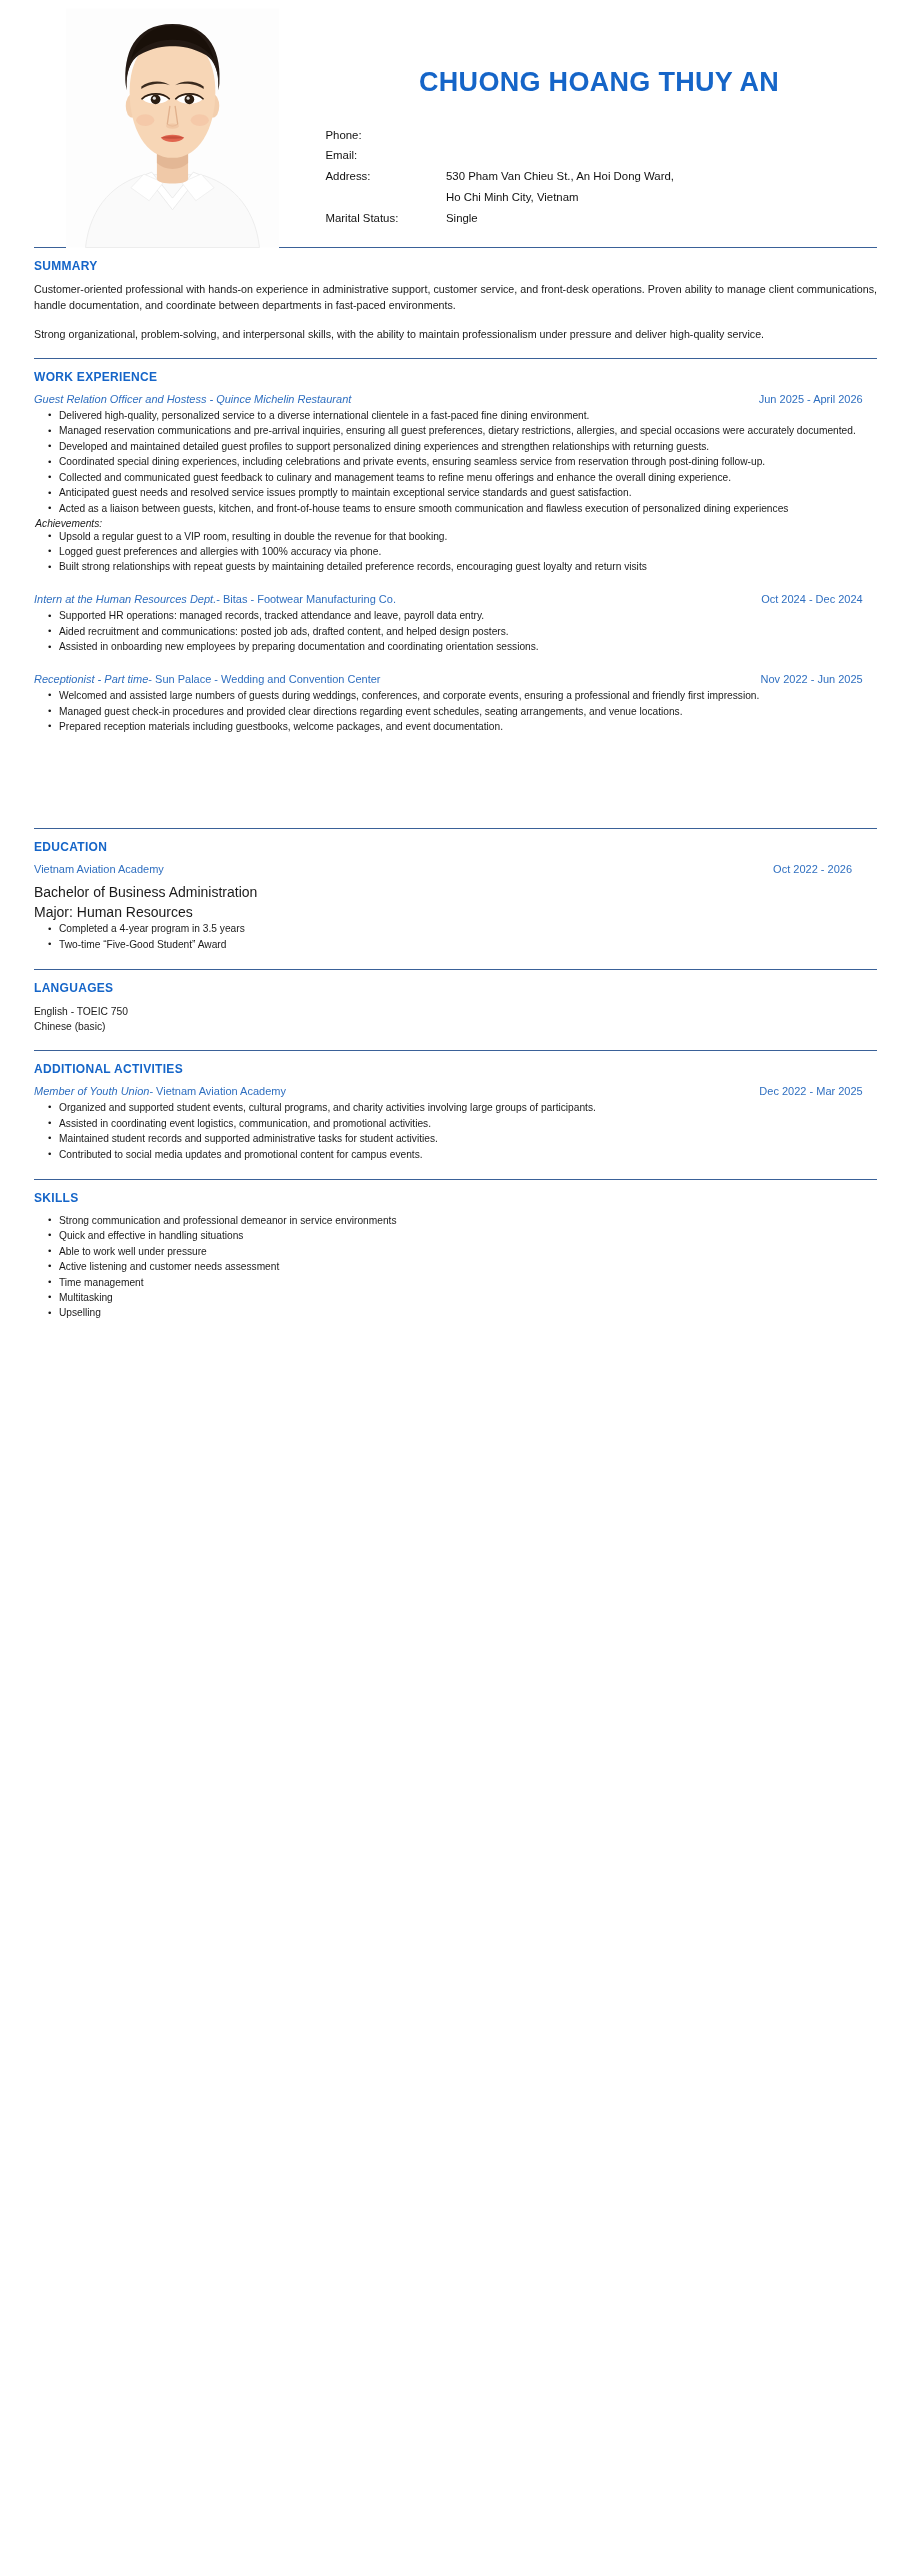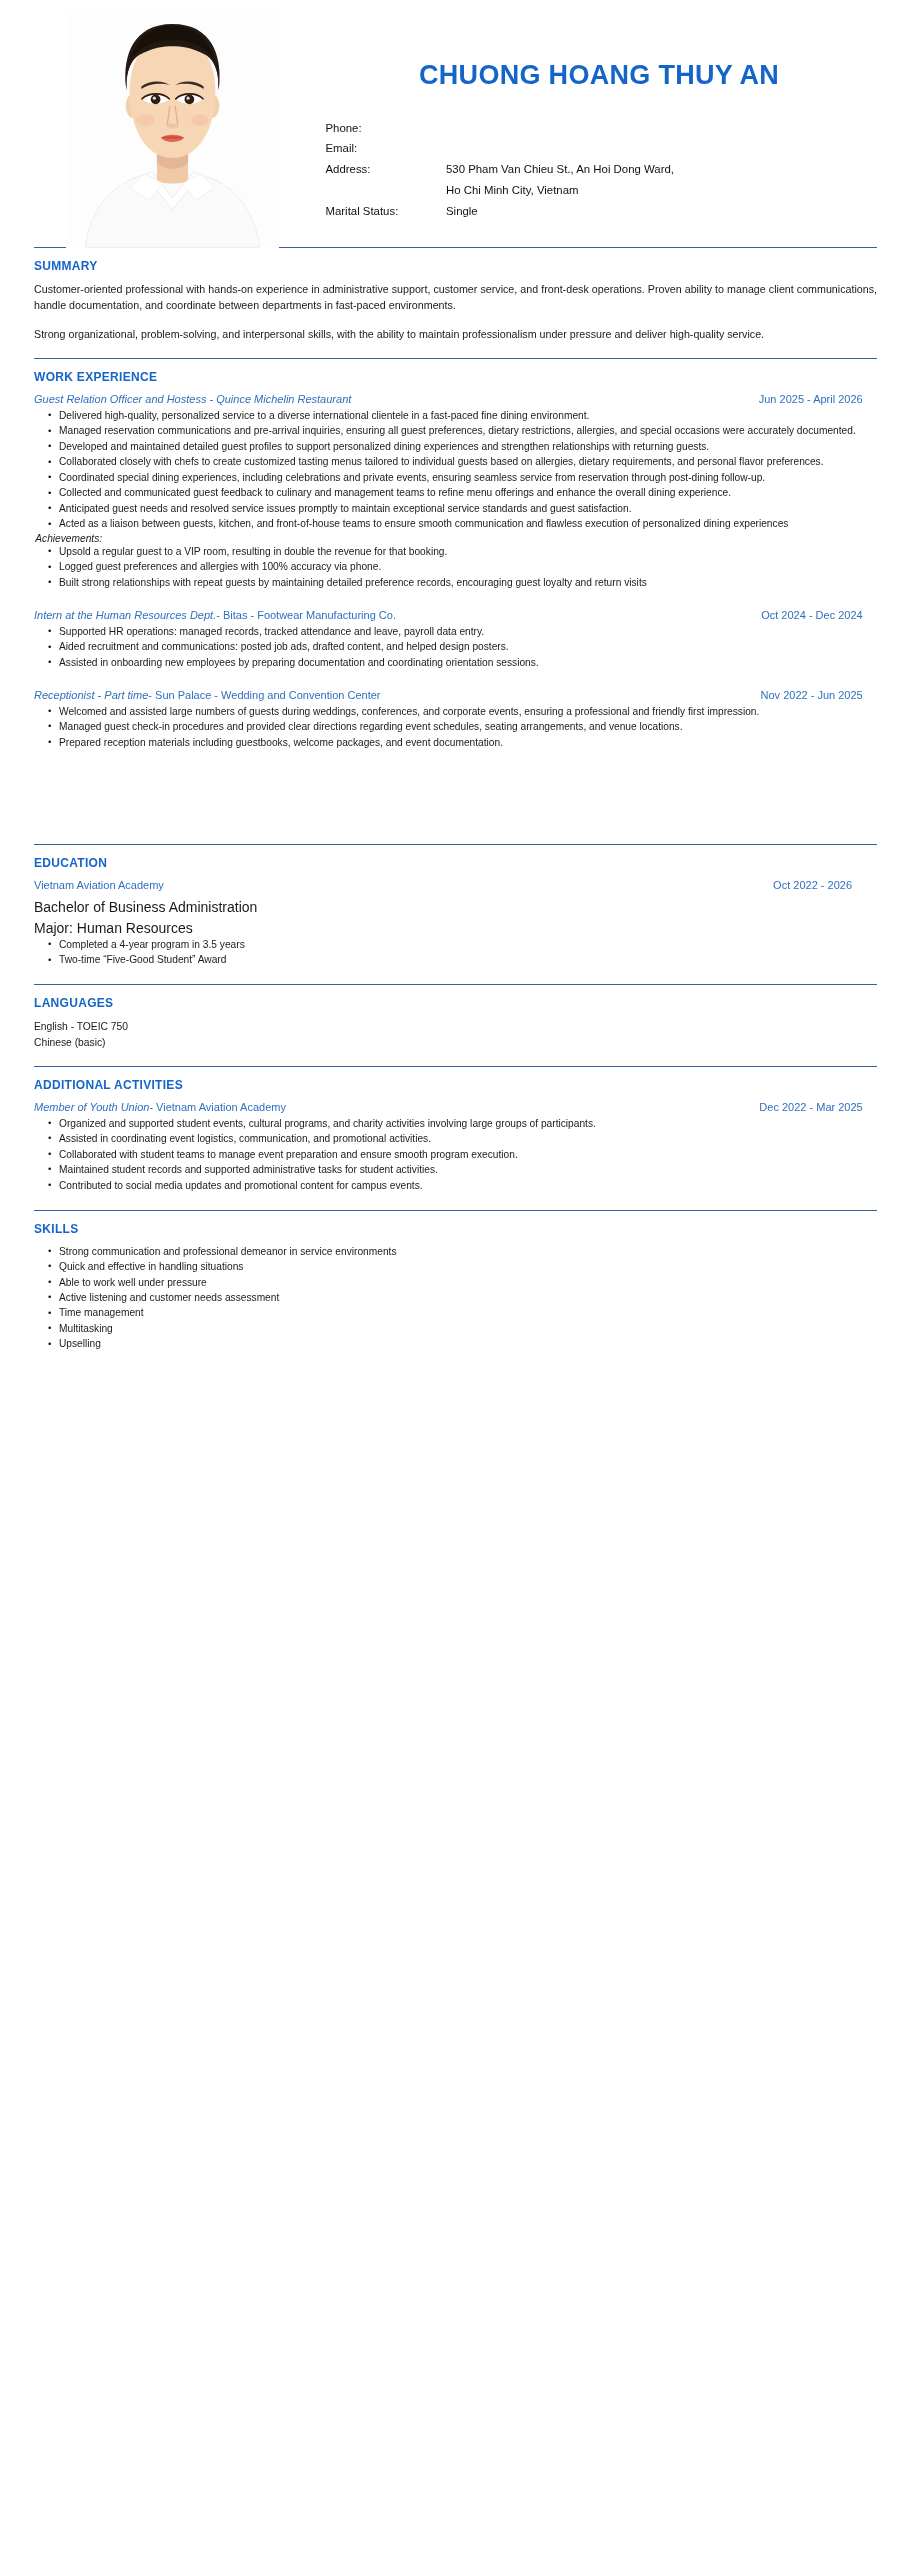--- a/index.html
+++ b/index.html
@@ -51,21 +51,21 @@
     top: 0;
     width: 586px;
     height: 247px;
   }
   .full-name {
     text-align: center;
     color: #1565c8;
     font-size: 27px;
     font-weight: 700;
     letter-spacing: 0.3px;
-    margin: 4px;
+    margin: 11px;
     padding-top: 57px;
     line-height: 1.1;
   }
   .contact-table {
     margin-top: 29px;
     margin-left: 19.5px;
     border-collapse: collapse;
     font-size: 11.4px;
     color: #111111;
   }
@@ -283,21 +283,20 @@
     <div class="entry">
       <div class="entry-head">
         <span class="entry-title">Guest Relation Officer and Hostess - Quince Michelin Restaurant</span>
         <span class="entry-org"></span>
         <span class="entry-date">Jun 2025 - April 2026</span>
       </div>
       <ul class="bullets">
         <li>Delivered high-quality, personalized service to a diverse international clientele in a fast-paced fine dining environment.</li>
         <li>Managed reservation communications and pre-arrival inquiries, ensuring all guest preferences, dietary restrictions, allergies, and special occasions were accurately documented.</li>
         <li>Developed and maintained detailed guest profiles to support personalized dining experiences and strengthen relationships with returning guests.</li>
-        <li>Collaborated closely with chefs to create customized tasting menus tailored to individual guests based on allergies, dietary requirements, and personal flavor preferences.</li>
         <li>Coordinated special dining experiences, including celebrations and private events, ensuring seamless service from reservation through post-dining follow-up.</li>
         <li>Collected and communicated guest feedback to culinary and management teams to refine menu offerings and enhance the overall dining experience.</li>
         <li>Anticipated guest needs and resolved service issues promptly to maintain exceptional service standards and guest satisfaction.</li>
         <li>Acted as a liaison between guests, kitchen, and front-of-house teams to ensure smooth communication and flawless execution of personalized dining experiences</li>
       </ul>
       <div class="achieve-label">Achievements:</div>
       <ul class="bullets">
         <li>Upsold a regular guest to a VIP room, resulting in double the revenue for that booking.</li>
         <li>Logged guest preferences and allergies with 100% accuracy via phone.</li>
         <li>Built strong relationships with repeat guests by maintaining detailed preference records, encouraging guest loyalty and return visits</li>
@@ -367,21 +366,20 @@
   <div class="section">
     <div class="section-title">ADDITIONAL ACTIVITIES</div>
     <div class="entry-head">
       <span class="entry-title">Member of Youth Union</span>
       <span class="entry-org">- Vietnam Aviation Academy</span>
       <span class="entry-date">Dec 2022 - Mar 2025</span>
     </div>
     <ul class="bullets sub-indent">
       <li>Organized and supported student events, cultural programs, and charity activities involving large groups of participants.</li>
       <li>Assisted in coordinating event logistics, communication, and promotional activities.</li>
-      <li>Collaborated with student teams to manage event preparation and ensure smooth program execution.</li>
       <li>Maintained student records and supported administrative tasks for student activities.</li>
       <li>Contributed to social media updates and promotional content for campus events.</li>
     </ul>
   </div>
 
   <div class="gap-sm"></div>
 
   <div class="rule"></div>
   <div class="section">
     <div class="section-title">SKILLS</div>

